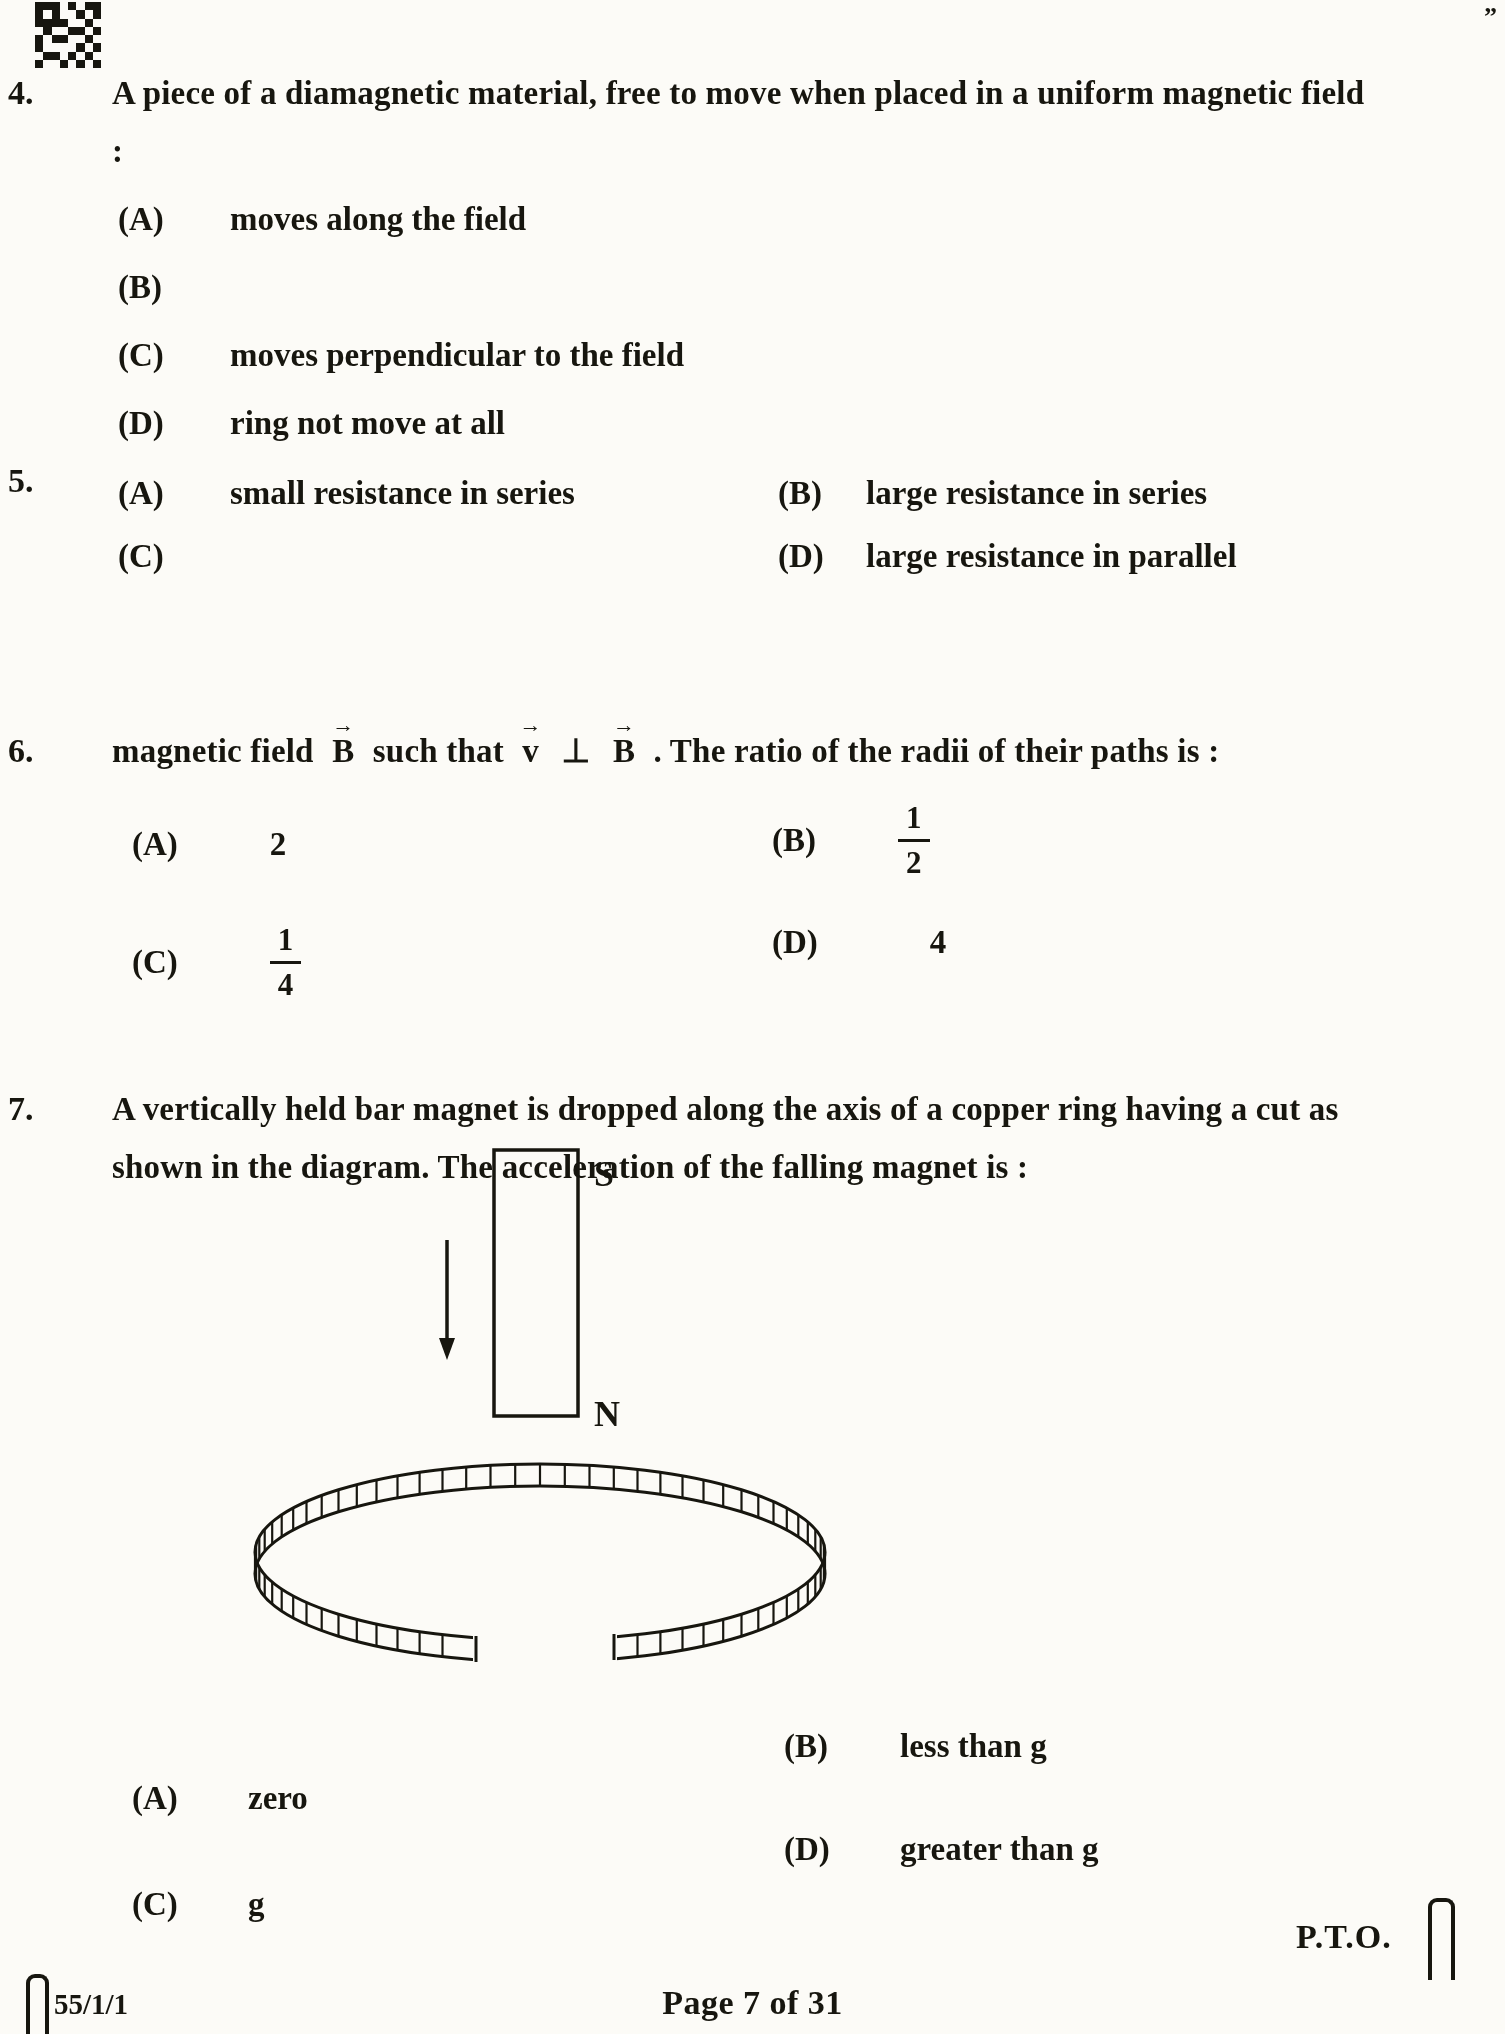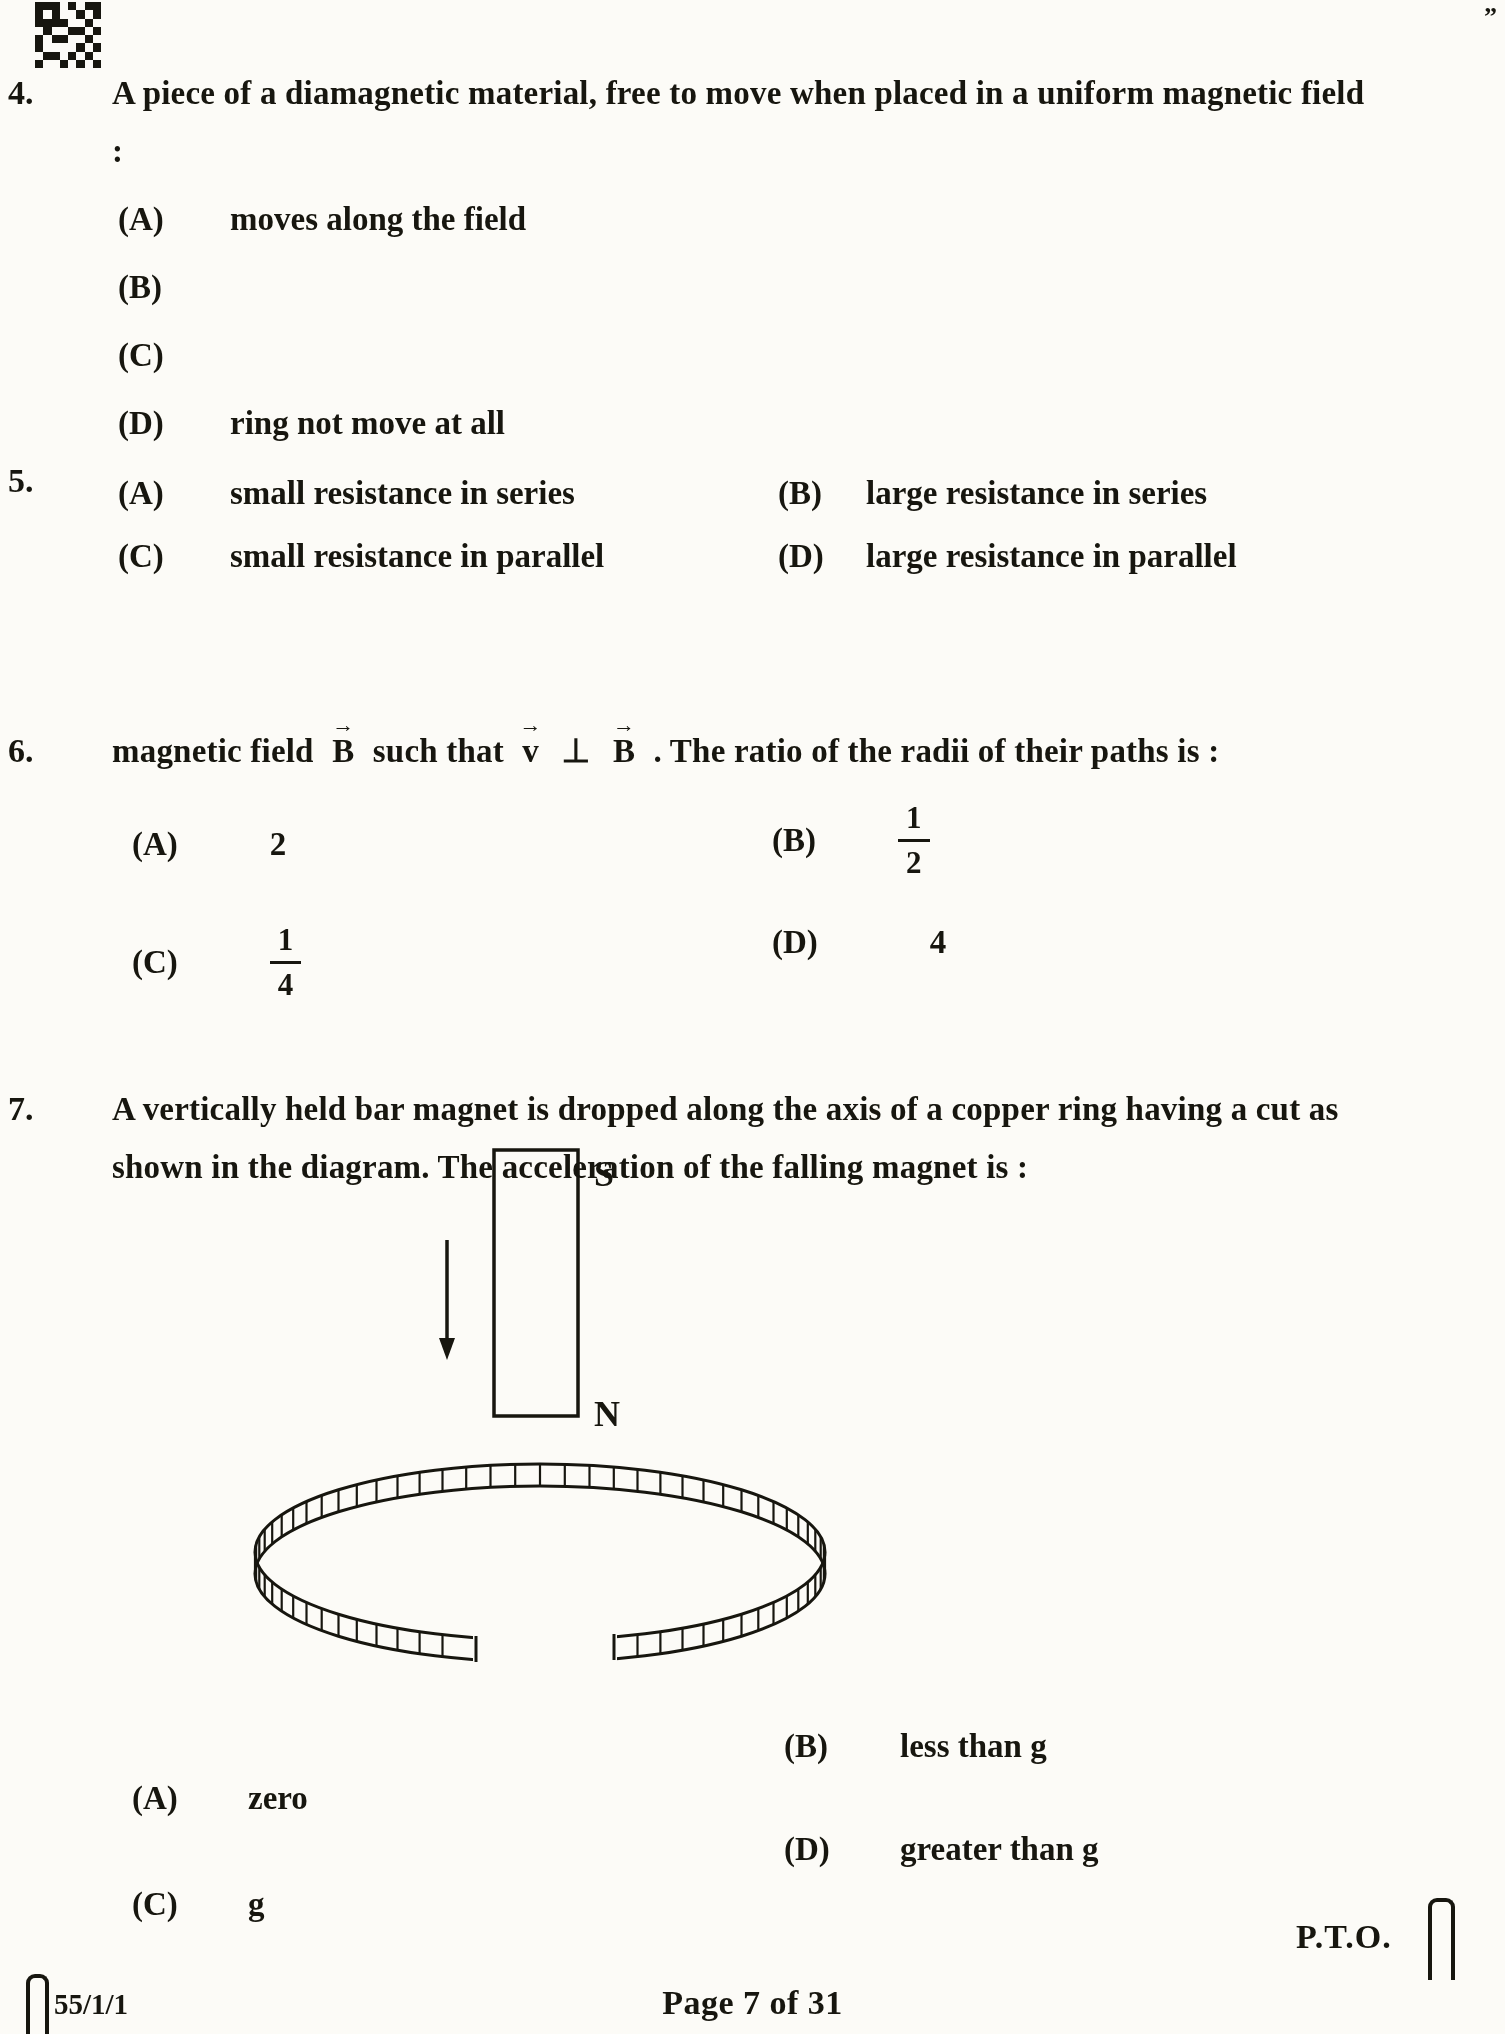--- a/index.html
+++ b/index.html
@@ -115,20 +115,21 @@
       <div class="opts-single">
         <div class="opt">
           <span class="olabel">(A)</span>
           <span>moves along the field</span>
         </div>
         <div class="opt">
           <span class="olabel">(B)</span>
         </div>
         <div class="opt">
           <span class="olabel">(C)</span>
+          <span>moves perpendicular to the field</span>
         </div>
         <div class="opt">
           <span class="olabel">(D)</span>
           <span>ring not move at all</span>
         </div>
       </div>
     </div>
   </div>
 
   <div class="question" style="top:452px;">
@@ -138,21 +139,20 @@
         <div class="opt">
           <span class="olabel">(A)</span>
           <span>small resistance in series</span>
         </div>
         <div class="opt">
           <span class="olabel-r">(B)</span>
           <span>large resistance in series</span>
         </div>
         <div class="opt">
           <span class="olabel">(C)</span>
-          <span>small resistance in parallel</span>
         </div>
         <div class="opt">
           <span class="olabel-r">(D)</span>
           <span>large resistance in parallel</span>
         </div>
       </div>
     </div>
   </div>
 
   <div class="question" style="top:722px;">

